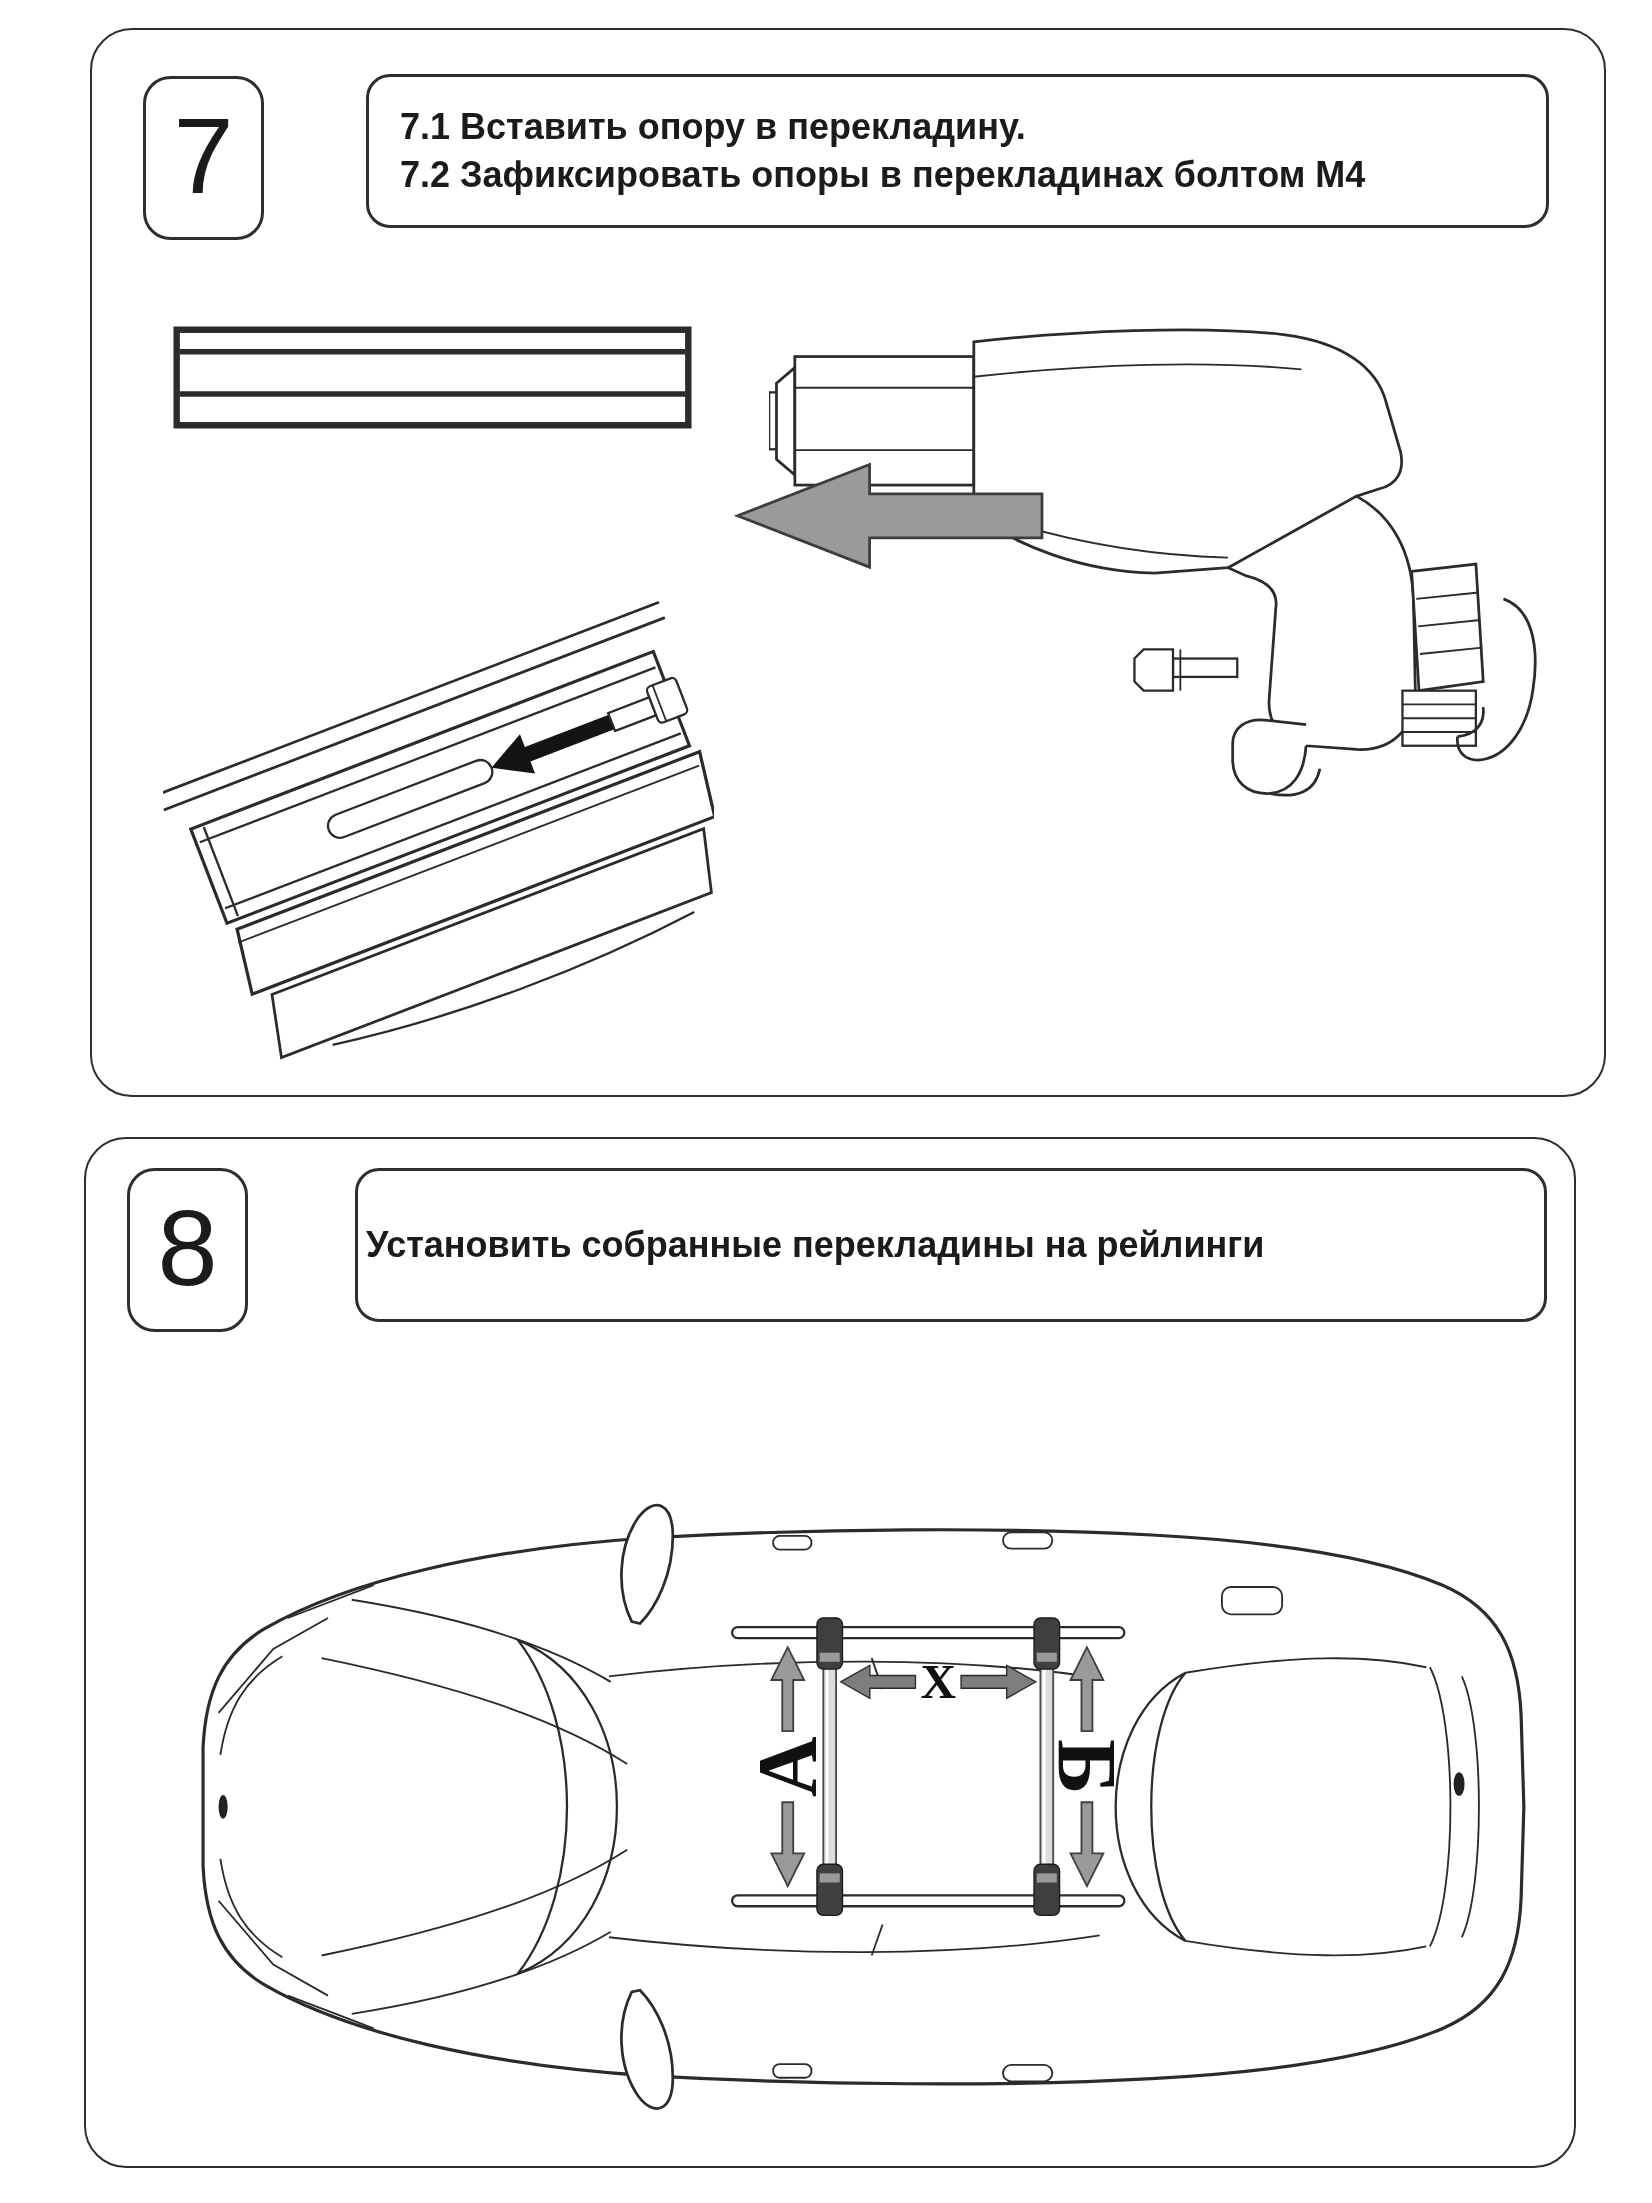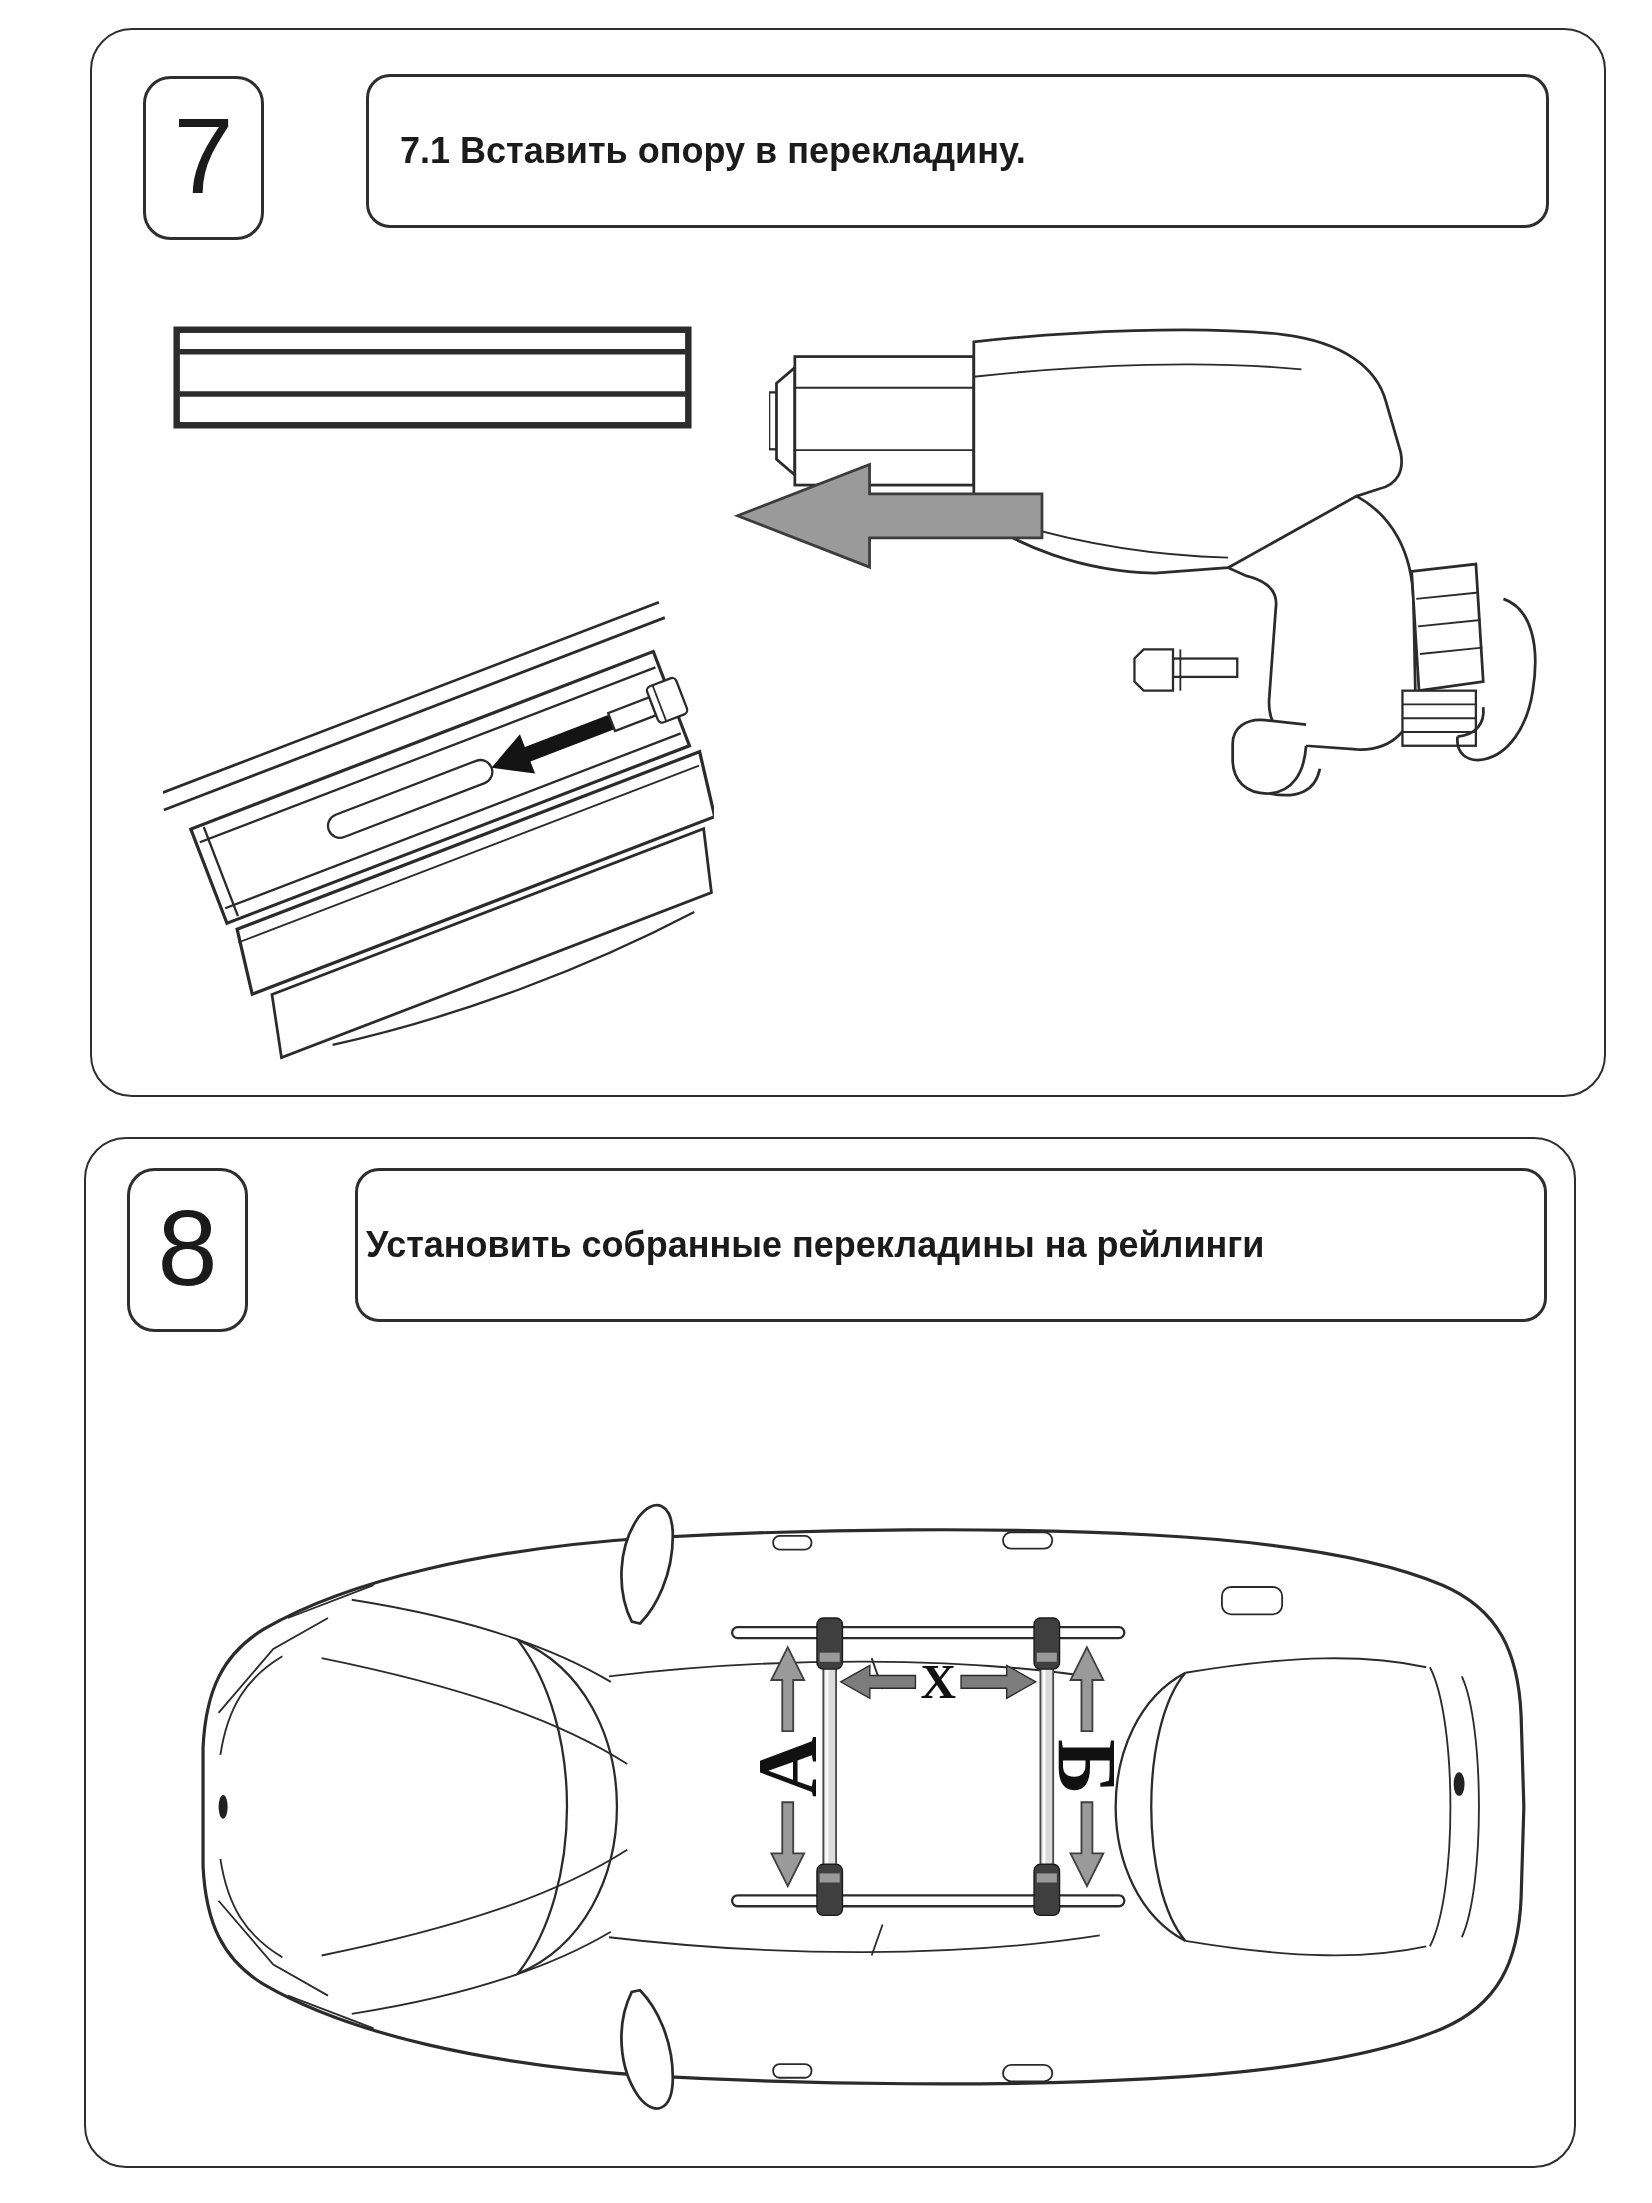--- a/index.html
+++ b/index.html
@@ -65,20 +65,21 @@
 <body>
 
 <div class="panel" id="panel7">
 
   <div class="step-box" id="step7-box">
     <div class="digit">7</div>
   </div>
 
   <div class="instruction-box" id="instr7-box">
     <div class="instruction-line">7.1 Вставить опору в перекладину.</div>
+    <div class="instruction-line">7.2 Зафиксировать опоры в перекладинах болтом М4</div>
   </div>
 
   <div class="draw" style="left:81px;top:296px;">
     <svg width="519" height="103" viewBox="0 0 565 112">
       <rect x="4" y="4" width="557" height="104" class="ln" stroke-width="7"></rect>
       <line x1="7" y1="28" x2="558" y2="28" class="ln" stroke-width="6"></line>
       <line x1="7" y1="74" x2="558" y2="74" class="ln" stroke-width="6"></line>
     </svg>
   </div>
 

